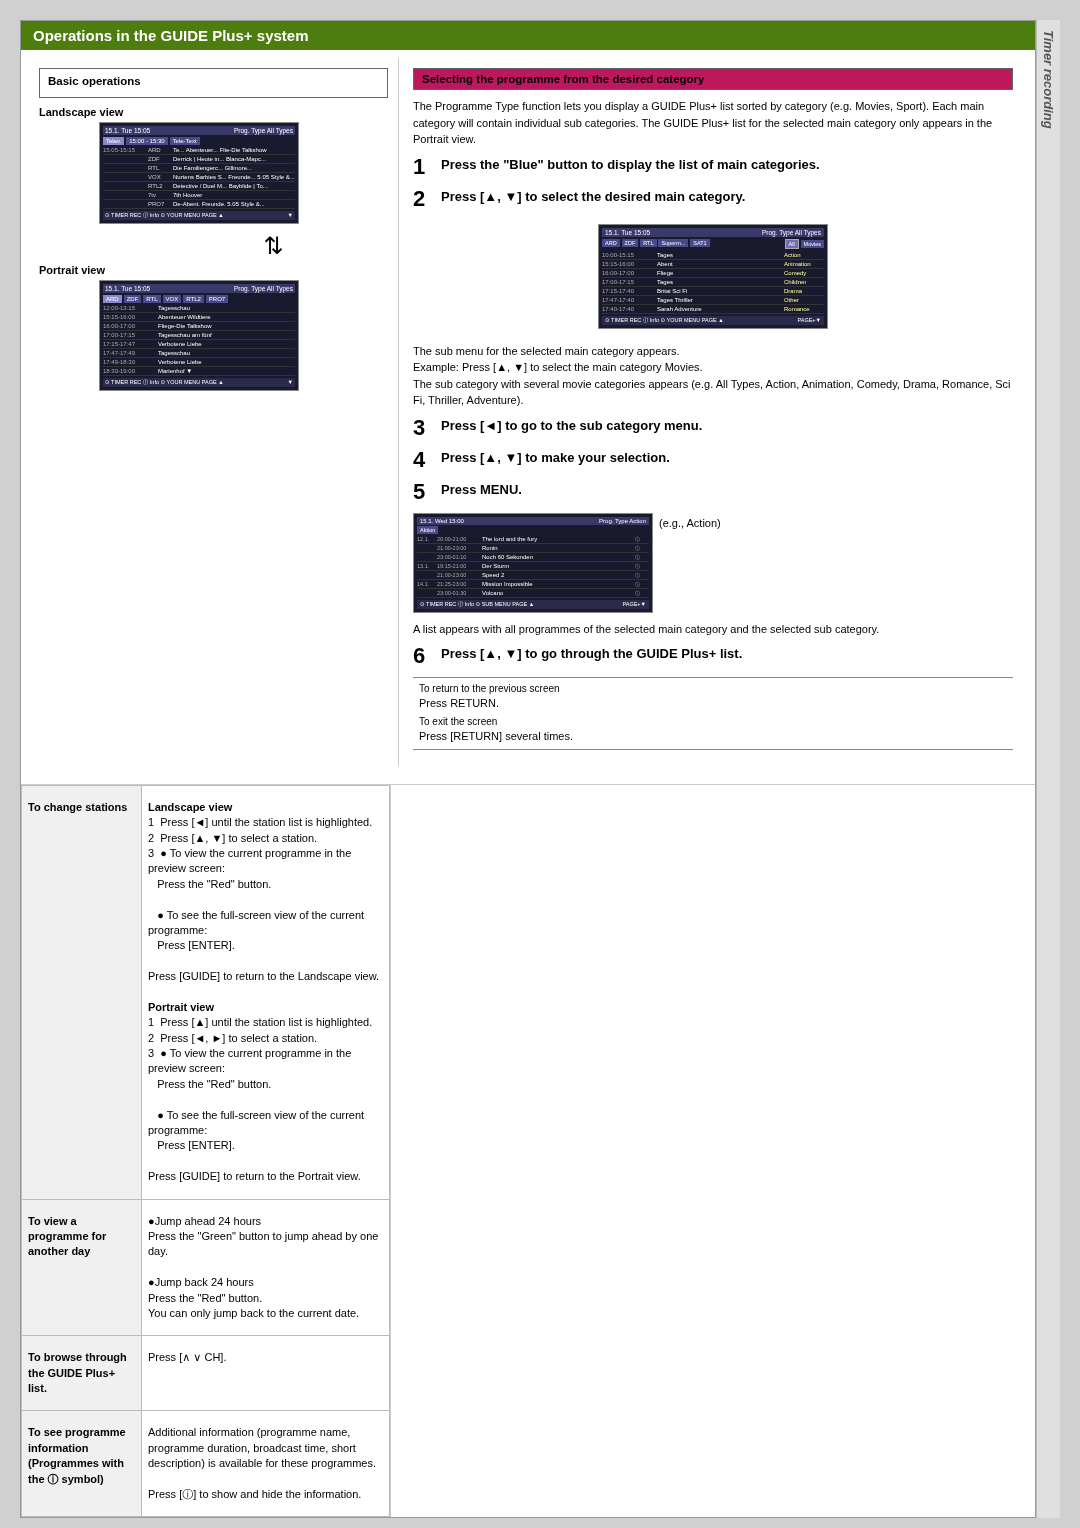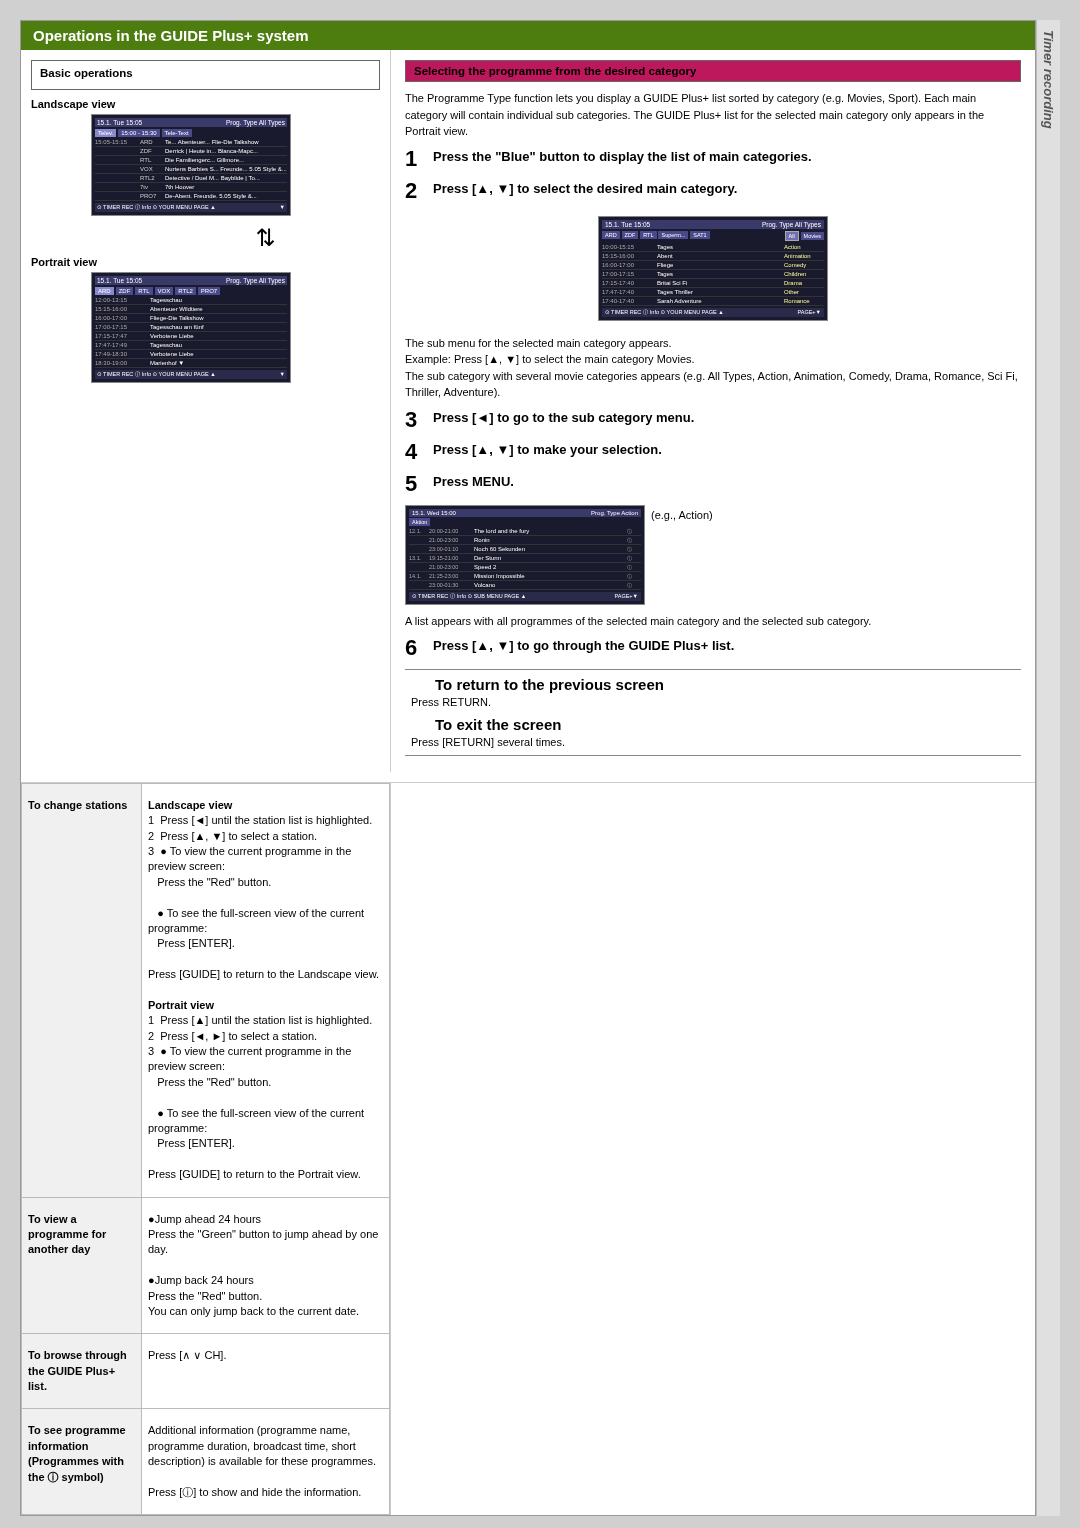--- a/index.html
+++ b/index.html
@@ -24,21 +24,21 @@
     }
     .section-header {
       background: #4d7c0f;
       color: #fff;
       padding: 6px 12px;
       font-size: 15px;
       font-weight: bold;
     }
     .content-area {
       display: flex;
-      padding: 0;
+      padding: 8px;
     }
     
     .left-col {
       width: 370px;
       border-right: 1px solid #ccc;
       padding: 10px;
     }
     .right-col {
       flex: 1;
       padding: 10px 14px;
@@ -248,23 +248,22 @@
     }
     .notice-box {
       border-top: 1px solid #888;
       border-bottom: 1px solid #888;
       padding: 4px 6px;
       margin: 6px 0;
       font-size: 11px;
       line-height: 1.4;
     }
     .notice-title {
-      font-weight: bold;
-      font-size: 15px;
-      margin-left: 24px;
+      font-weight: normal;
+      font-size: 10px;
     }
     .small-screen-wrapper {
       display: flex;
       justify-content: center;
       margin: 6px 0;
     }
     .portrait-screen-right {
       border: 1px solid #888;
       background: #1a1a2e;
       color: #fff;

